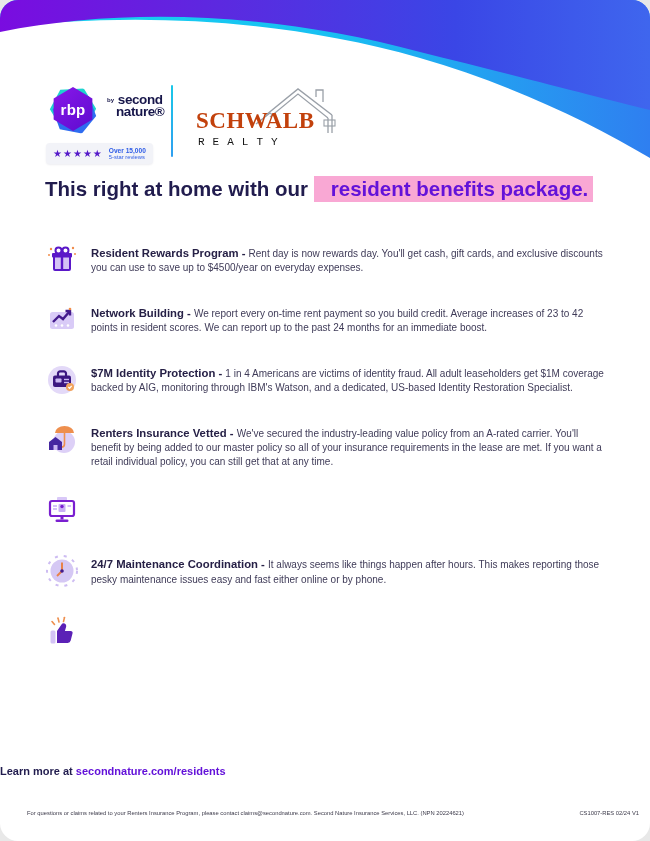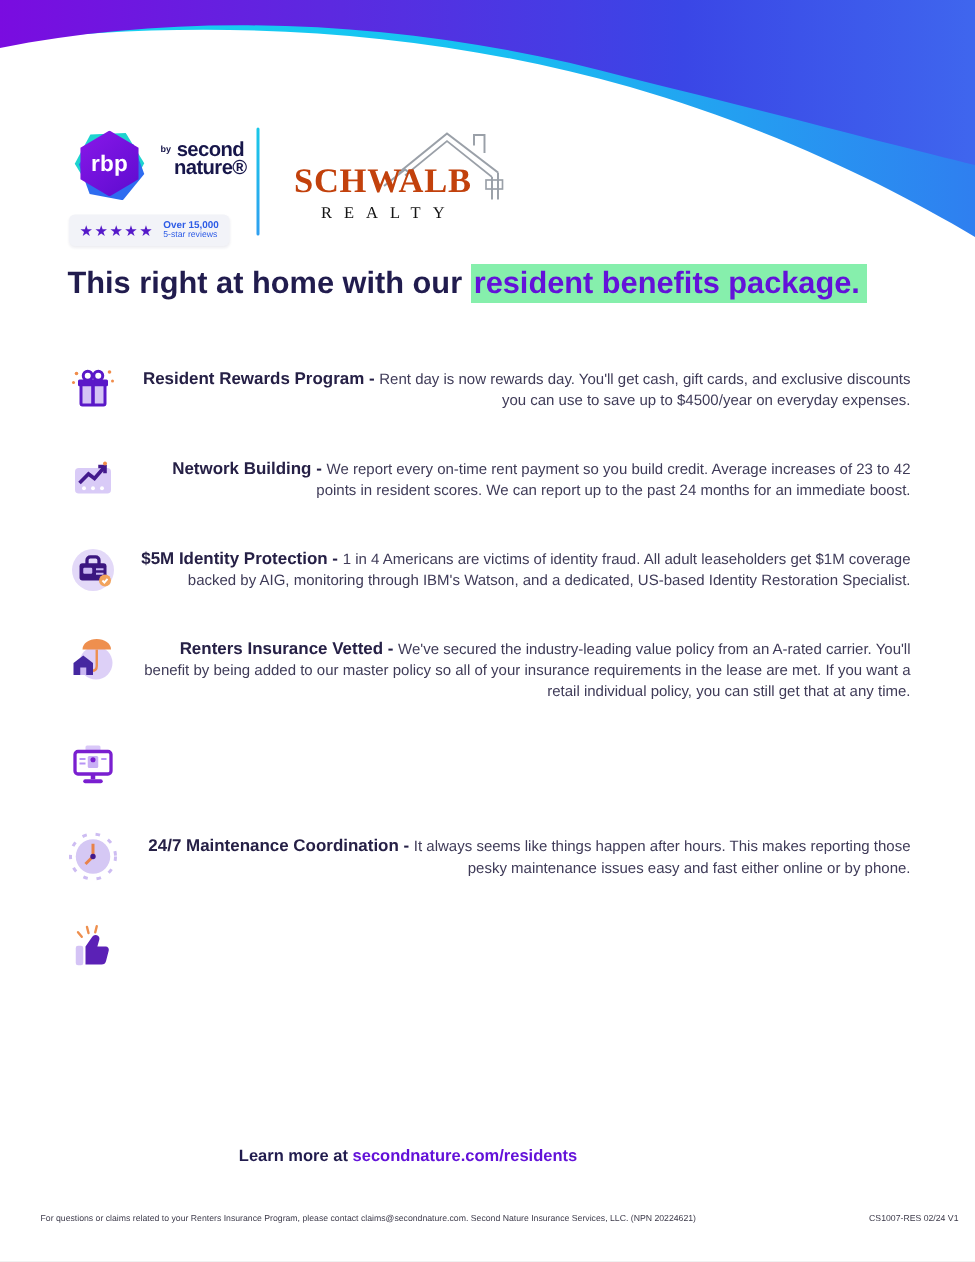--- a/index.html
+++ b/index.html
@@ -1,20 +1,20 @@
 <!DOCTYPE html>
 <html><head>
 <meta charset="utf-8">
 <style>
   * { margin:0; padding:0; box-sizing:border-box; }
   html,body { background:#e8e8e8; }
   body { font-family:"Liberation Sans", sans-serif; }
   .page {
     position:relative; width:650px; height:841px; margin:0 auto;
-    background:#ffffff; overflow:hidden;
+    background:#ffffff; overflow:hidden;border-radius:18px;
   }
 
   
   .hero-wave { position:absolute; top:0; left:0; width:650px; height:170px; }
 
   
   .brand-lockup { position:absolute; top:82px; left:46px; width:120px; }
   .rbp-row { display:flex; align-items:flex-start; }
   .hex-stack { position:relative; width:54px; height:54px; flex:0 0 54px; }
   .hex { position:absolute; width:44px; height:44px; left:5px; top:5px;
@@ -39,40 +39,40 @@
 
   .logo-divider { position:absolute; left:171px; top:85px; width:2px; height:72px;
                   background:linear-gradient(#19c8e8,#2f9ff0); border-radius:1px; }
 
   
   .partner-logo { position:absolute; left:196px; top:84px; width:160px; height:74px; }
   .partner-logo svg.house { position:absolute; top:0; left:58px; }
   .partner-name { position:absolute; top:24px; left:0;
                   font-family:"Liberation Serif", serif; font-weight:700;
                   font-size:23px; letter-spacing:0.5px; color:#c2410c; }
-  .partner-sub { position:absolute; top:52px; left:18px;
-                 font-family:Liberation Serif, serif; font-size:11px;
+  .partner-sub { position:absolute; top:52px; left:2px;
+                 font-family:Liberation Mono, monospace; font-size:11px;
                  letter-spacing:8px; color:#141414; }
 
   
   .headline { position:absolute; top:177px; left:45px; white-space:nowrap;
               font-size:20.5px; font-weight:600; color:#211c4e; }
-  .headline .hl { font-weight:800; color:#6312d9; background:#86efac;
-                  padding:1px 5px 2px 2px; }
+  .headline .hl { font-weight:800; color:#6312d9; background:#f9a8d4;
+                  padding:1px 5px 2px 17px; }
 
   
   .benefits { position:absolute; top:246px; left:45px; width:562px; }
-  .benefit { display:flex; align-items:flex-start; margin-bottom:29px;text-align:right; }
+  .benefit { display:flex; align-items:flex-start; margin-bottom:29px; }
   .icon-tile { width:34px; height:34px; flex:0 0 34px; margin:-3px 12px 0 0; }
   .benefit-text { font-size:10px; line-height:1.35; color:#3f3b58; }
   .benefit-text b { font-size:11.3px; color:#262046; font-weight:700; }
 
   
-  .learn-more { position:absolute; top:765px; left:0; width:518px; text-align:center;
-                font-size:11px; font-weight:600; color:#211c4e;padding-left:26px; }
+  .learn-more { position:absolute; top:765px; left:0; width:518px; text-align:left;
+                font-size:11px; font-weight:600; color:#211c4e; }
   .learn-more .link { color:#6312d9; font-weight:800; cursor:pointer; }
   .fineprint { position:absolute; top:810px; left:27px; width:612px;
                display:flex; justify-content:space-between; align-items:flex-start;
                font-size:5.8px; color:#3c3a4a; }
   .fineprint .legal { max-width:450px; }
   .fineprint .code { white-space:nowrap; margin-left:20px; }
 </style>
 </head>
 <body>
 
@@ -175,21 +175,21 @@
       <svg class="icon-tile" viewBox="0 0 34 34" aria-hidden="true">
         <circle cx="17" cy="17" r="14" fill="#e3d9f8"></circle>
         <path d="M13 13 v-2.5 a2.2 2.2 0 0 1 2.2-2.2 h3.6 a2.2 2.2 0 0 1 2.2 2.2 V13" stroke="#3b1680" stroke-width="2.2" fill="none"></path>
         <rect x="8" y="12.5" width="18" height="11.5" rx="2" fill="#3b1680"></rect>
         <rect x="10.5" y="15.5" width="6" height="4" rx="0.8" fill="#c9b6f2"></rect>
         <line x1="19" y1="16.5" x2="24" y2="16.5" stroke="#c9b6f2" stroke-width="1.4"></line>
         <line x1="19" y1="19.5" x2="24" y2="19.5" stroke="#c9b6f2" stroke-width="1.4"></line>
         <circle cx="25" cy="24" r="4" fill="#f2a35c"></circle>
         <path d="M23.3 24 l1.3 1.3 2.1-2.4" stroke="#ffffff" stroke-width="1.3" fill="none"></path>
       </svg>
-      <p class="benefit-text"><b>$5M Identity Protection - </b><span>1 in 4 Americans are victims of identity fraud. All adult leaseholders get $1M coverage backed by AIG, monitoring through IBM's Watson, and a dedicated, US-based Identity Restoration Specialist.</span></p>
+      <p class="benefit-text"><b>$7M Identity Protection - </b><span>1 in 4 Americans are victims of identity fraud. All adult leaseholders get $1M coverage backed by AIG, monitoring through IBM's Watson, and a dedicated, US-based Identity Restoration Specialist.</span></p>
     </div>
 
     <div class="benefit">
       <svg class="icon-tile" viewBox="0 0 34 34" aria-hidden="true">
         <circle cx="19" cy="19" r="11" fill="#ddd0f7"></circle>
         <path d="M10 10 a9.5 7 0 0 1 19 0 z" fill="#ee8f4e"></path>
         <line x1="19.5" y1="10" x2="19.5" y2="21" stroke="#ee8f4e" stroke-width="1.6"></line>
         <path d="M19.5 21 q0 3.2 -3.2 3.2" stroke="#ee8f4e" stroke-width="1.6" fill="none"></path>
         <path d="M4 19 l6.5-5 6.5 5 v8 H4 z" fill="#4527a0"></path>
         <rect x="8.5" y="22" width="4" height="5" fill="#c9b6f2"></rect>

